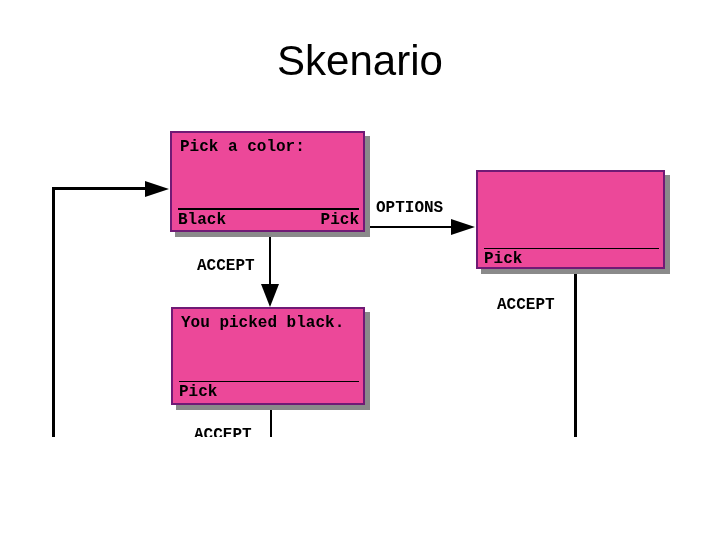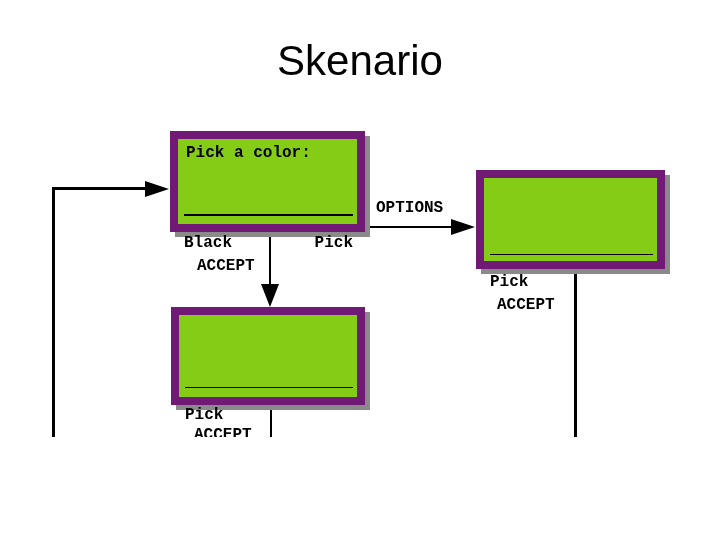--- a/index.html
+++ b/index.html
@@ -41,35 +41,35 @@
     position:absolute; font-size:16px; font-weight:bold; letter-spacing:0;
     white-space:pre; color:#000;
   }
   #lbl-options { left:376px; top:199px; }
   #lbl-accept1 { left:197px; top:257px; }
   #lbl-accept2 { left:194px; top:426px; }
   #lbl-accept3 { left:497px; top:296px; }
 
   
   .screen {
-    position:absolute; box-sizing:border-box; background:#84cc16;
-    border:8px solid #701a75; box-shadow:5px 5px 0 0 #8a8a8a;
+    position:absolute; box-sizing:border-box; background:#ec4899;
+    border:2px solid #701a75; box-shadow:5px 5px 0 0 #8a8a8a;
   }
   #screen-pick  { left:170px; top:131px; width:195px; height:101px; }
   #screen-black { left:171px; top:307px; width:194px; height:98px; }
   #screen-white { left:476px; top:170px; width:189px; height:99px; }
 
   .screen-body {
     position:absolute; left:8px; top:5px; font-size:16px; font-weight:bold;
     letter-spacing:0; white-space:pre; color:#000;
   }
   .softkeys {
     position:absolute; left:6px; right:4px; border-top:2px solid #000;
     display:flex; justify-content:space-between; align-items:flex-start;
-    padding-top:18px; font-size:16px; font-weight:bold; white-space:pre;
+    padding-top:1px; font-size:16px; font-weight:bold; white-space:pre;
   }
   #screen-pick  .softkeys { top:75px; }
   #screen-black .softkeys { top:72px; border-top-width:1px; }
   #screen-white .softkeys { top:76px; border-top-width:1px; }
 </style>
 </head>
 <body>
 
 <div class="slide">
 
@@ -96,20 +96,21 @@
 
   <div class="screen" id="screen-pick">
     <div class="screen-body">Pick a color:</div>
     <div class="softkeys">
       <span>Black</span>
       <span>Pick</span>
     </div>
   </div>
 
   <div class="screen" id="screen-black">
+    <div class="screen-body">You picked black.</div>
     <div class="softkeys">
       <span>Pick</span>
       <span></span>
     </div>
   </div>
 
   <div class="screen" id="screen-white">
     <div class="softkeys">
       <span>Pick</span>
       <span></span>

